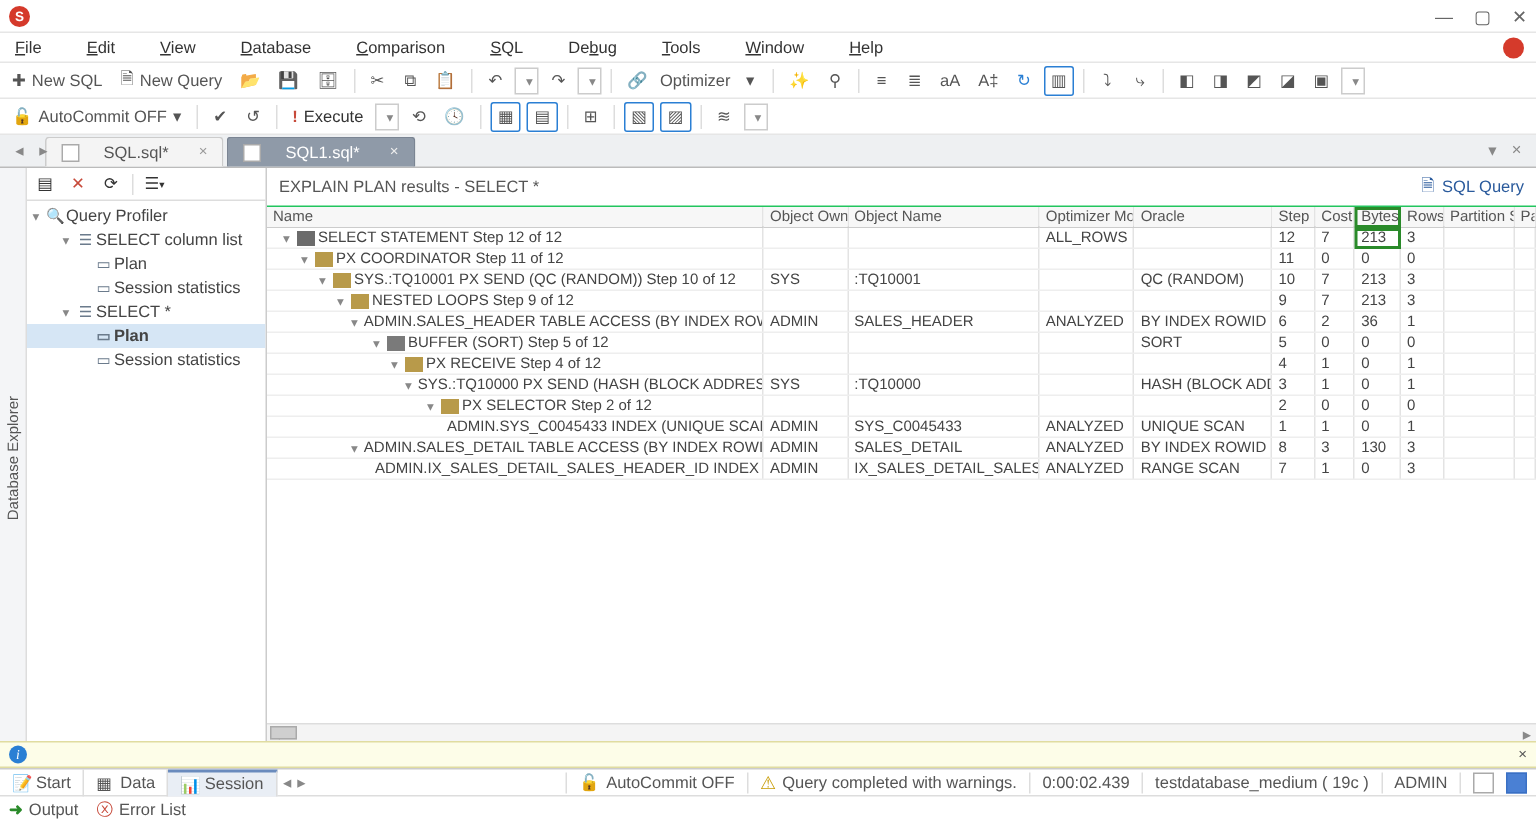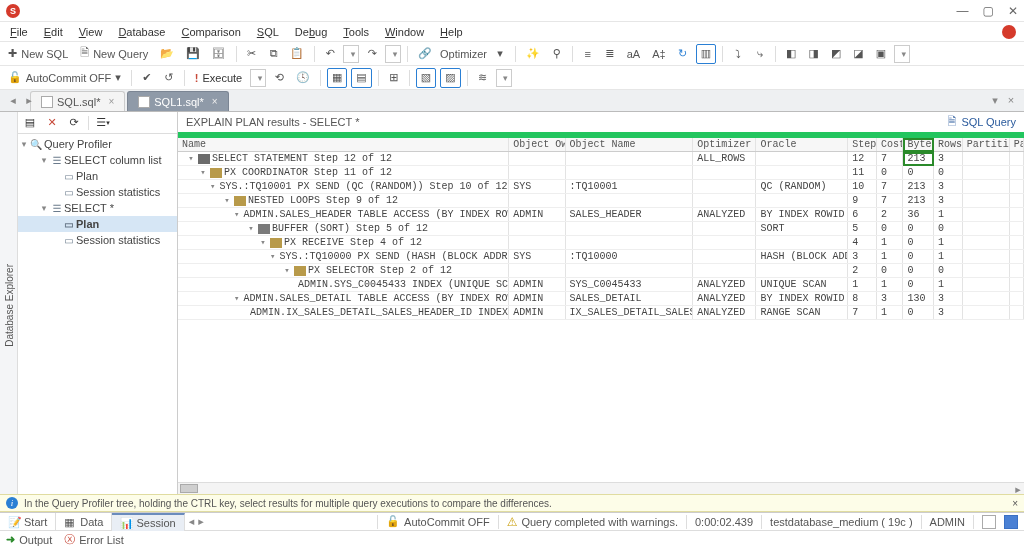--- a/index.html
+++ b/index.html
@@ -4,61 +4,61 @@
 <style>
   * { box-sizing: border-box; margin:0; padding:0; }
   html, body { width:1024px; height:548px; font-family: "Segoe UI", Tahoma, sans-serif; font-size:11px; color:#333; background:#fff; overflow:hidden; }
   
   .titlebar { height:22px; background:#fff; display:flex; align-items:center; padding:0 6px; border-bottom:1px solid #e6e6e6; }
   .titlebar .logo { width:14px; height:14px; background:#d53a2b; border-radius:50%; margin-right:6px; display:flex; align-items:center; justify-content:center; color:#fff; font-size:9px; font-weight:bold; }
   .titlebar .title { color:#666; }
   .titlebar .winctl { margin-left:auto; display:flex; gap:14px; color:#666; font-size:12px; }
   .titlebar .winctl span { cursor:pointer; }
   
-  .menubar { height:20px; display:flex; align-items:center; gap:4px; padding:0 4px; border-bottom:1px solid #e6e6e6; color:#333; }
+  .menubar { height:20px; display:flex; align-items:center; gap:18px; padding:0 4px; border-bottom:1px solid #e6e6e6; color:#333; }
   .menubar .mitem { padding:2px 6px; cursor:pointer; }
   .menubar .mitem u { text-decoration:underline; }
   .menubar .brand { margin-left:auto; width:14px; height:14px; background:#d53a2b; border-radius:50%; margin-right:4px; }
   
   .toolbar { height:24px; display:flex; align-items:center; gap:4px; padding:0 4px; border-bottom:1px solid #e6e6e6; background:#fff; }
   .toolbar .sep { width:1px; height:16px; background:#ddd; margin:0 2px; }
   .tbtn { height:20px; min-width:18px; display:flex; align-items:center; justify-content:center; padding:0 4px; color:#555; cursor:pointer; border-radius:2px; }
   .tbtn.txt { gap:4px; }
   .combo { height:18px; border:1px solid #ccc; background:#fff; display:flex; align-items:center; padding:0 14px 0 4px; position:relative; font-size:10px; color:#555; min-width:100px;}
   .combo::after { content:"▾"; position:absolute; right:3px; font-size:9px; color:#888; }
   .combo.small { min-width:16px; width:16px; padding:0; }
   .combo.small::after{ right:3px; }
   
   .doctabs { height:22px; background:#eef0f2; display:flex; align-items:flex-end; padding:0 30px 0 30px; position:relative; border-bottom:1px solid #bbb; }
   .doctabs .nav { position:absolute; left:6px; top:3px; display:flex; gap:2px; }
   .doctabs .nav span, .doctabs .navr span { width:14px; height:14px; display:flex; align-items:center; justify-content:center; color:#888; cursor:pointer; }
   .doctabs .navr { position:absolute; right:6px; top:3px; display:flex; gap:2px;}
-  .dtab { height:20px; padding:0 10px; display:flex; align-items:center; gap:4px; background:#f4f4f4; border:1px solid #ccc; border-bottom:none; margin-right:2px; border-radius:3px 3px 0 0; color:#555; cursor:pointer;}
+  .dtab { height:20px; padding:0 10px; display:flex; align-items:center; gap:16px; background:#f4f4f4; border:1px solid #ccc; border-bottom:none; margin-right:2px; border-radius:3px 3px 0 0; color:#555; cursor:pointer;}
   .dtab .ficon { width:12px; height:12px; background:#fff; border:1px solid #aaa; }
   .dtab.active { background:#8f9aa8; color:#fff; border-color:#7b8593; }
   .dtab .close { font-size:10px; margin-left:4px; color:#999;}
   .dtab.active .close { color:#eee; }
   
   .main { display:flex; height: calc(548px - 22px - 20px - 24px - 24px - 22px - 18px - 18px - 18px); }
   .sidebar-rail { width:18px; background:#f4f5f7; border-right:1px solid #ddd; writing-mode:vertical-rl; text-orientation:mixed; font-size:10px; color:#555; display:flex; flex-direction:column; align-items:center; padding-top:4px; gap:6px;}
   .sidebar-rail span { transform:rotate(180deg); cursor:pointer; padding:4px 2px;}
   .left { width:160px; border-right:1px solid #ccc; display:flex; flex-direction:column; }
   .left .ltool { height:22px; border-bottom:1px solid #ddd; display:flex; align-items:center; gap:6px; padding:0 4px; }
   .left .ltool .ticon { width:16px; height:16px; display:flex; align-items:center; justify-content:center; cursor:pointer;}
   .tree { flex:1; overflow:auto; padding:2px 0; font-size:11px; color:#444;}
   .tnode { display:flex; align-items:center; height:16px; white-space:nowrap; cursor:pointer;}
   .tnode .tw { width:12px; text-align:center; color:#888; font-size:9px;}
   .tnode .ticon { width:14px; text-align:center; color:#6b7b8c; font-size:10px;}
   .tnode.sel { background:#d6e6f5; }
   .tnode.bold { font-weight:bold; }
   
   .content { flex:1; display:flex; flex-direction:column; position:relative;}
-  .content .hdr { height:26px; display:flex; align-items:center; padding:0 8px; color:#555; border-bottom:6px solid #22c55e;}
+  .content .hdr { height:26px; display:flex; align-items:center; padding:0 8px; color:#555; border-bottom:1px solid #22c55e;}
   .content .hdr .sqlq { margin-left:auto; display:flex; align-items:center; gap:5px; color:#2a5a9c; cursor:pointer;}
-  .gridwrap { flex:1; overflow:auto;font-family:Liberation Mono, monospace; }
+  .gridwrap { flex:1; overflow:auto; }
   table.grid { border-collapse:collapse; width:100%; table-layout:fixed; font-size:10px; color:#444;}
   table.grid th, table.grid td { border-right:1px solid #e3e3e3; border-bottom:1px solid #eee; padding:1px 4px; height:13px; text-align:left; white-space:nowrap; overflow:hidden; }
   table.grid th { background:#f7f7f7; color:#555; font-weight:normal; position:sticky; top:0; border-bottom:1px solid #ccc;}
   table.grid th.hl, table.grid td.hl { outline:2px solid #2a8a2a; outline-offset:-2px; }
   col.c-name   { width:324px; }
   col.c-own    { width:55px; }
   col.c-objn   { width:125px; }
   col.c-opt    { width:62px; }
   col.c-opts   { width:90px; }
   col.c-step   { width:28px; }
@@ -537,21 +537,20 @@
     <div class="hscroll">
       <span class="arrL">◂</span>
       <div class="thumb"></div>
       <span class="arrR">▸</span>
     </div>
   </div>
 </div>
 
 <div class="hintbar">
   <span class="icircle">i</span>
-  <span>In the Query Profiler tree, holding the CTRL key, select results for multiple query executions to compare the differences.</span>
   <span class="closeh">×</span>
 </div>
 
 <div class="btabs">
   <div class="btab">
       <span class="ic">📝</span>
       <span>Start</span>
     </div>
   <div class="btab">
       <span class="ic">▦</span>

